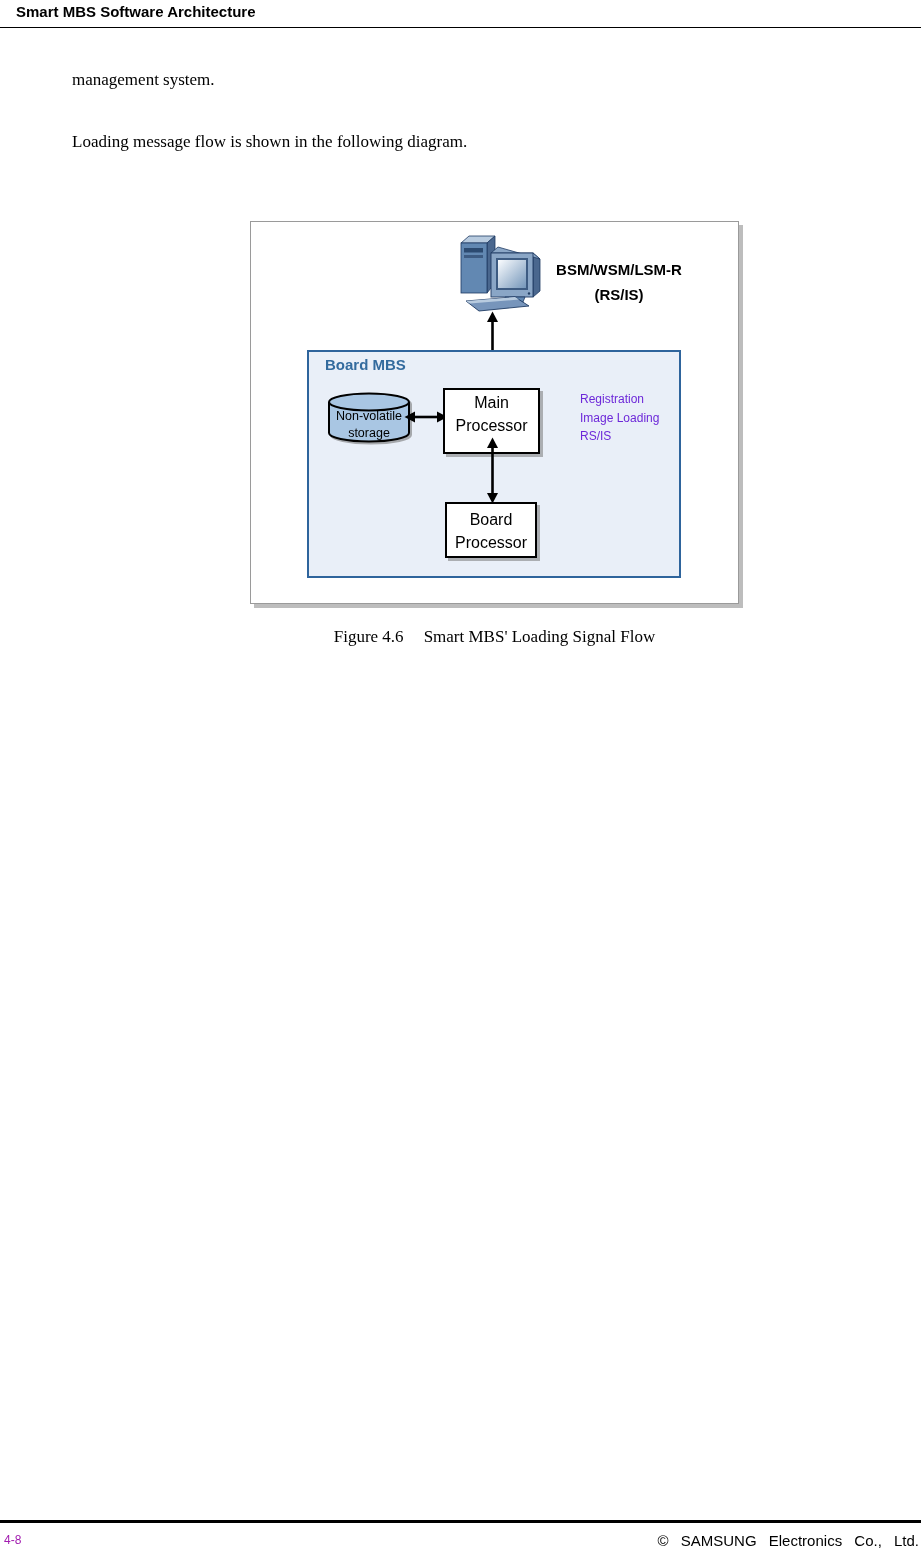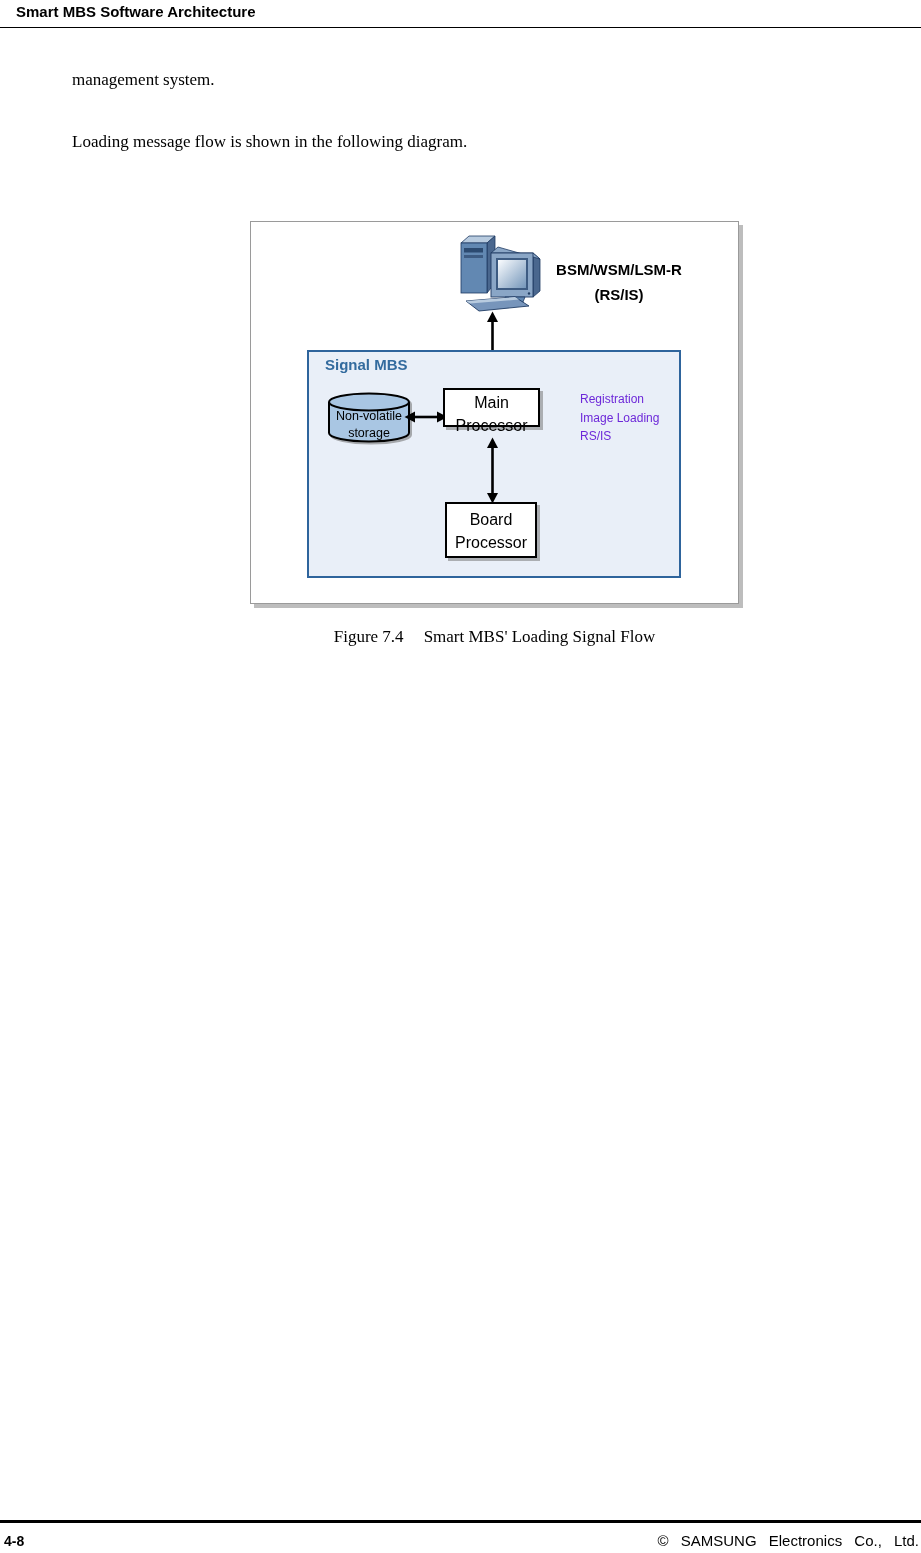--- a/index.html
+++ b/index.html
@@ -31,33 +31,33 @@
     background:#e9eff8;border:2px solid #2e649c;box-sizing:border-box;
   }
   .smbs-label{position:absolute;left:325px;top:356px;font-size:15px;font-weight:bold;color:#336b9e;}
   .cyl{position:absolute;left:327px;top:392px;width:85px;height:57px;
        filter:drop-shadow(2.5px 2.5px 0 rgba(110,110,110,.55));}
   .proc{
     position:absolute;background:#fff;border:2px solid #000;box-sizing:border-box;
     text-align:center;font-size:16px;line-height:23px;color:#000;
     box-shadow:3px 3px 0 rgba(120,120,120,.55);
   }
-  .proc-main{left:443px;top:388px;width:97px;height:39px;padding-top:1px;}
+  .proc-main{left:443px;top:388px;width:97px;height:66px;padding-top:1px;}
   .proc-board{left:445px;top:502px;width:92px;height:56px;padding-top:4px;}
   .sidenote{position:absolute;left:580px;top:390px;font-size:12px;line-height:18.5px;color:#6d28d9;}
   .arrow{position:absolute;}
   
   .caption{
     position:absolute;left:250px;top:627px;width:489px;text-align:center;
     font-family:"Liberation Serif",serif;font-size:17px;color:#000;
   }
   .caption .fig-label{margin-right:20px;}
   
   .ftr-rule{position:absolute;left:0;top:1520px;width:921px;height:2.5px;background:#000;}
-  .ftr-page{position:absolute;left:4px;top:1533px;font-size:14px;font-weight:bold;color:#000000;}
+  .ftr-page{position:absolute;left:4px;top:1533px;font-size:12px;font-weight:normal;color:#a21caf;}
   .ftr-copy{position:absolute;right:2px;top:1532px;font-size:15px;color:#000;word-spacing:8px;}
 </style>
 </head>
 <body>
 
 <div class="page">
 
   <div class="hdr-title">Smart MBS Software Architecture</div>
   <div class="hdr-rule"></div>
 
@@ -97,21 +97,21 @@
     <div>(RS/IS)</div>
   </div>
 
   <svg class="arrow" style="left:485px;top:311px" width="15" height="79">
     <line x1="7.5" y1="9" x2="7.5" y2="70" stroke="#000" stroke-width="2.6"></line>
     <polygon points="7.5,0.5 2,11 13,11" fill="#000"></polygon>
     <polygon points="7.5,78.5 2,68 13,68" fill="#000"></polygon>
   </svg>
 
   <div class="smbs"></div>
-  <div class="smbs-label">Signal MBS</div>
+  <div class="smbs-label">Board MBS</div>
 
   <svg class="cyl" viewBox="0 0 85 57">
     <path d="M2,10 L2,41 A40,8.5 0 0 0 82,41 L82,10" fill="#a9c6e3" stroke="#000" stroke-width="2"></path>
     <ellipse cx="42" cy="10" rx="40" ry="8.5" fill="#a9c6e3" stroke="#000" stroke-width="2"></ellipse>
     <text x="42" y="28" text-anchor="middle" font-size="12.5" fill="#000">Non-volatile</text>
     <text x="42" y="45" text-anchor="middle" font-size="12.5" fill="#000">storage</text>
   </svg>
 
   <svg class="arrow" style="left:404px;top:409px" width="44" height="16">
     <line x1="8" y1="8" x2="36" y2="8" stroke="#000" stroke-width="2.6"></line>
@@ -135,20 +135,20 @@
     <polygon points="7.5,0.5 2,11 13,11" fill="#000"></polygon>
     <polygon points="7.5,66.5 2,56 13,56" fill="#000"></polygon>
   </svg>
 
   <div class="proc proc-board">
     <div>Board</div>
     <div>Processor</div>
   </div>
 
   <div class="caption">
-    <span class="fig-label">Figure 7.4</span><span>Smart  MBS' Loading Signal Flow</span>
+    <span class="fig-label">Figure 4.6</span><span>Smart  MBS' Loading Signal Flow</span>
   </div>
 
   <div class="ftr-rule"></div>
   <div class="ftr-page">4-8</div>
   <div class="ftr-copy">© SAMSUNG Electronics Co., Ltd.</div>
 
 </div>
 
 </body></html>

